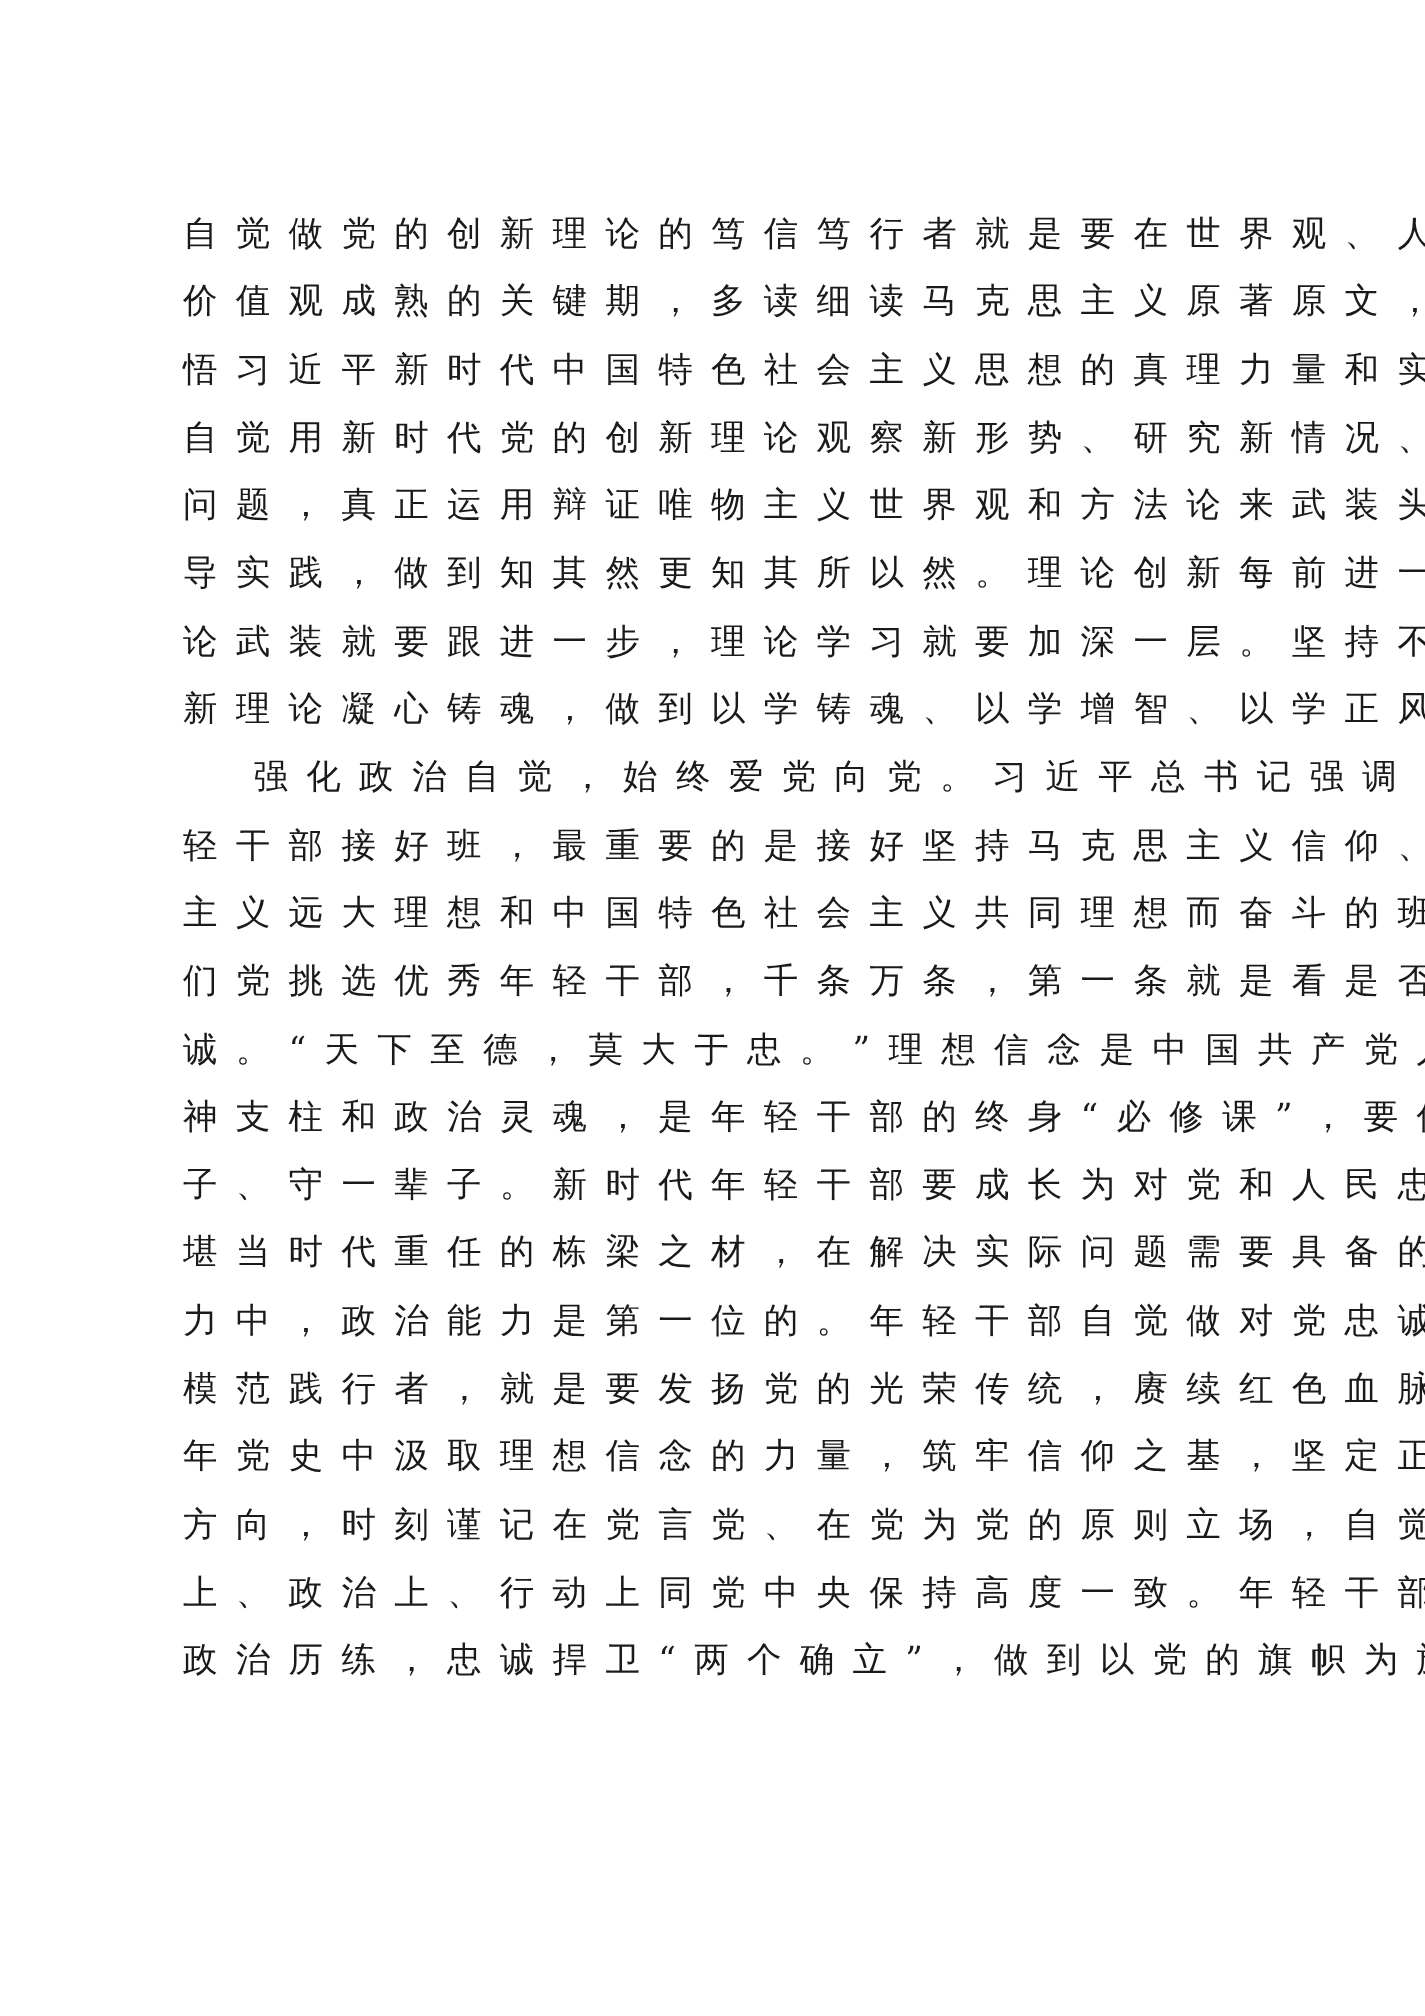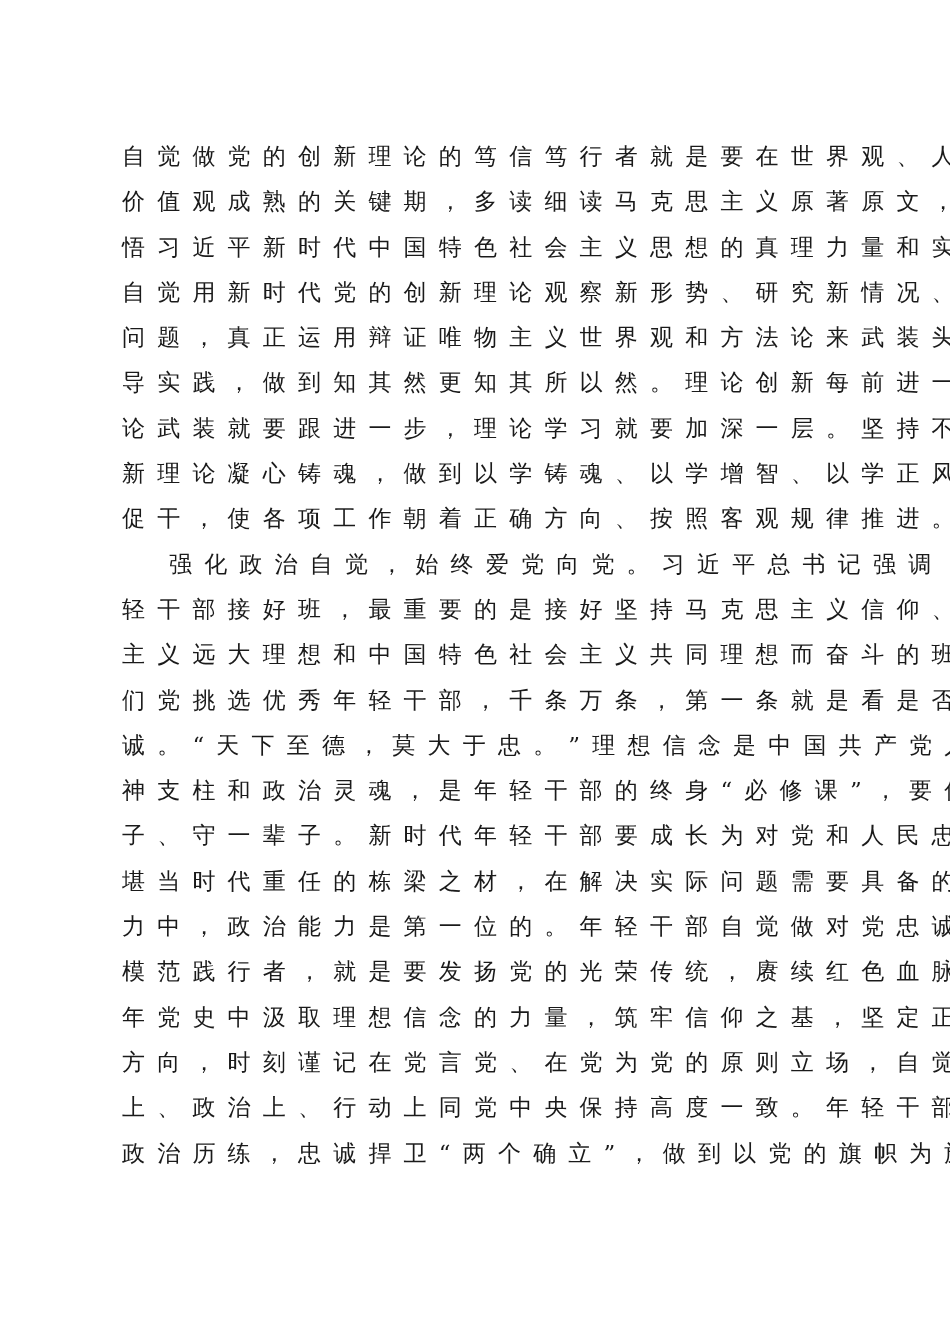--- a/index.html
+++ b/index.html
@@ -35,21 +35,20 @@
   <div class="body-text">
     <div>
       <span class="line">自觉做党的创新理论的笃信笃行者就是要在世界观、人生观、</span>
       <span class="line">价值观成熟的关键期，多读细读马克思主义原著原文，真切感</span>
       <span class="line">悟习近平新时代中国特色社会主义思想的真理力量和实践伟力，</span>
       <span class="line">自觉用新时代党的创新理论观察新形势、研究新情况、解决新</span>
       <span class="line">问题，真正运用辩证唯物主义世界观和方法论来武装头脑、指</span>
       <span class="line">导实践，做到知其然更知其所以然。理论创新每前进一步，理</span>
       <span class="line">论武装就要跟进一步，理论学习就要加深一层。坚持不懈用创</span>
       <span class="line">新理论凝心铸魂，做到以学铸魂、以学增智、以学正风、以学</span>
-      <span class="line">促干，使各项工作朝着正确方向、按照客观规律推进。</span>
     </div>
     <div>
       <span class="line indent">强化政治自觉，始终爱党向党。习近平总书记强调：“年</span>
       <span class="line">轻干部接好班，最重要的是接好坚持马克思主义信仰、为共产</span>
       <span class="line">主义远大理想和中国特色社会主义共同理想而奋斗的班。”我</span>
       <span class="line">们党挑选优秀年轻干部，千条万条，第一条就是看是否对党忠</span>
       <span class="line">诚。“天下至德，莫大于忠。”理想信念是中国共产党人的精</span>
       <span class="line">神支柱和政治灵魂，是年轻干部的终身“必修课”，要信一辈</span>
       <span class="line">子、守一辈子。新时代年轻干部要成长为对党和人民忠诚可靠、</span>
       <span class="line">堪当时代重任的栋梁之材，在解决实际问题需要具备的七种能</span>

